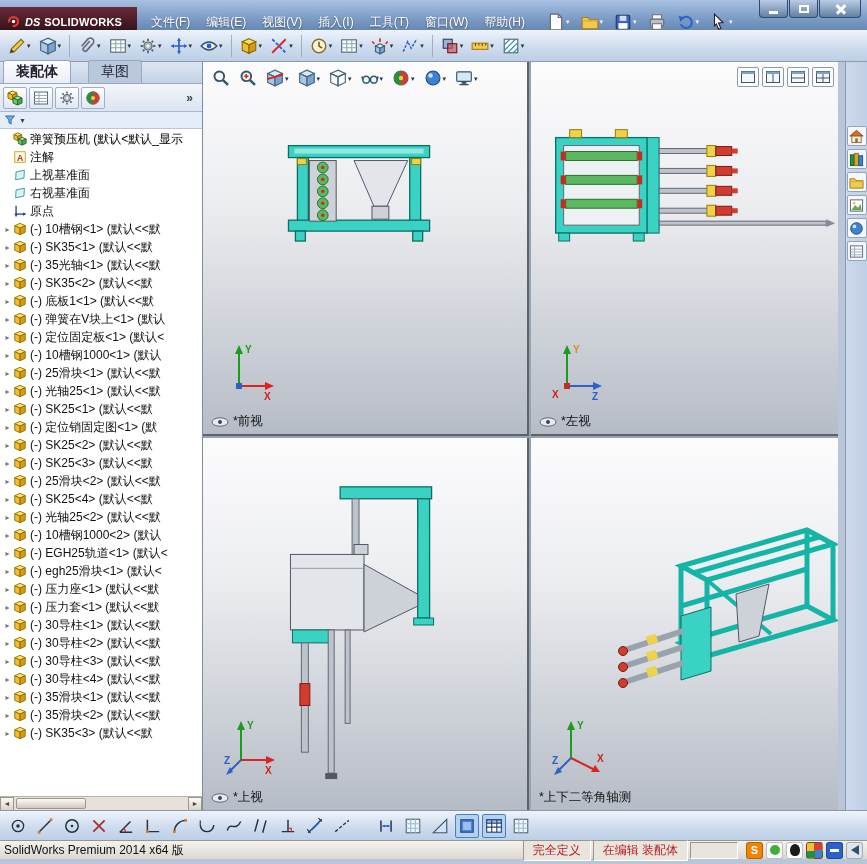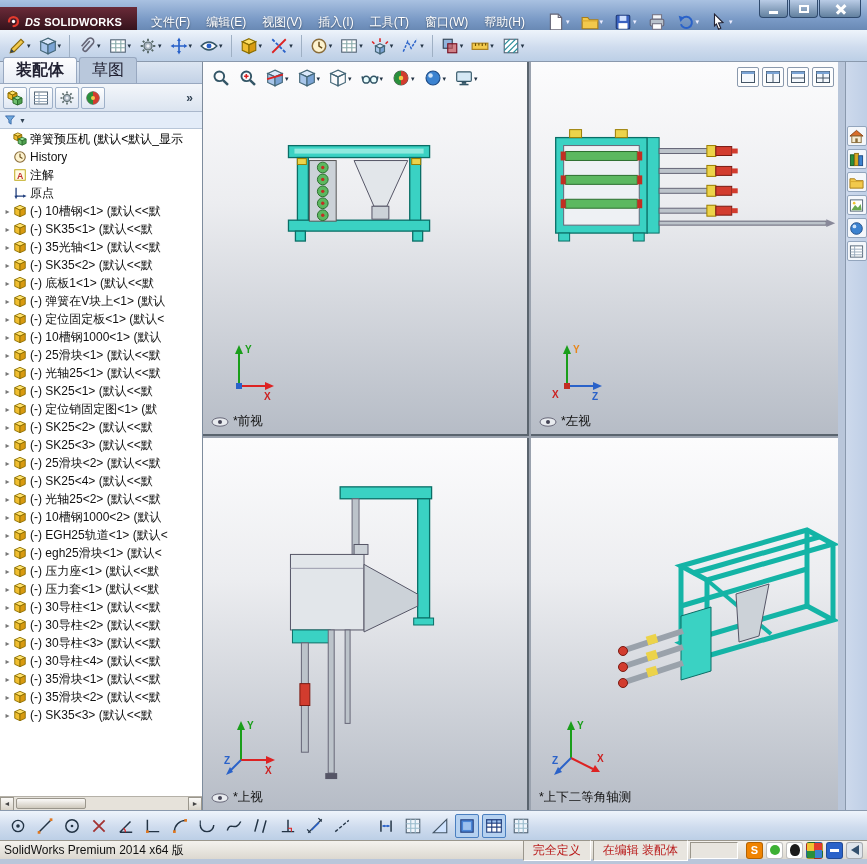--- a/index.html
+++ b/index.html
@@ -33,22 +33,22 @@
 .wx1{transform:rotate(45deg)}.wx2{transform:rotate(-45deg)}
 
 #cmdbar{position:absolute;left:0;top:30px;width:867px;height:32px;display:flex;align-items:center;padding:0 4px;
  background:linear-gradient(180deg,#eef4fb,#cfdcee 55%,#bccfe6);border-bottom:1px solid #8a99ad}
 .cbtn{height:26px;padding:0 3px}
 .sep{width:1px;height:22px;background:#9fb0c4;margin:0 4px;flex:none}
 
 #leftpanel{position:absolute;left:0;top:62px;width:203px;height:748px;background:#eef1f5;border-right:1px solid #7e8c9d;border-right:1px solid #7e8c9d}
 #paneltabs{position:absolute;left:0;top:0;width:100%;height:22px;display:flex;align-items:flex-end;
  background:linear-gradient(#dde6f2,#c3d2e6);border-bottom:1px solid #98a8c0;padding-left:3px}
-.ptab{padding:2px 12px;font-size:16px;border:1px solid #98a8c0;border-bottom:none;border-radius:3px 3px 0 0;
- background:#b9c8dc;color:#223;margin-right:2px}
+.ptab{padding:2px 12px;font-size:14px;border:1px solid #98a8c0;border-bottom:none;border-radius:3px 3px 0 0;
+ background:#b9c8dc;color:#223;margin-right:17px}
 .ptab.active{background:linear-gradient(#fdfdfe,#e9eef6);font-weight:bold}
 #fmtoolbar{position:absolute;left:0;top:22px;width:100%;height:28px;display:flex;align-items:center;gap:2px;
  padding:0 3px;background:linear-gradient(#f3f6fa,#dbe4f0);border-bottom:1px solid #aab8cc}
 .fmbtn{width:24px;height:22px;display:flex;align-items:center;justify-content:center;
  background:linear-gradient(#ffffff,#dfe7f2);border:1px solid #9eb0c8;border-radius:2px}
 .fm-overflow{margin-left:auto;padding:0 6px;color:#345;font-weight:bold}
 #filterrow{position:absolute;left:0;top:50px;width:100%;height:17px;display:flex;align-items:center;gap:2px;
  padding:0 4px;background:#e3ecf8;border-bottom:1px solid #b8c6d8}
 #filterrow .ic{width:12px;height:12px}
 #filterrow .caret{font-size:7px;color:#345}
@@ -605,30 +605,37 @@
       <div class="trow root">
         <span class="texp"></span>
         <svg viewBox="0 0 16 16" class="tic">
           <use href="#sym-asm"></use>
         </svg>
         <span class="tlabel">弹簧预压机 (默认&lt;默认_显示</span>
       </div>
       <div class="trow">
         <span class="texp"></span>
         <svg viewBox="0 0 16 16" class="tic">
-          <use href="#sym-clock"></use>
-        </svg>
-        <span class="tlabel">History</span>
+          <use href="#sym-note"></use>
+        </svg>
+        <span class="tlabel">注解</span>
       </div>
       <div class="trow">
         <span class="texp"></span>
         <svg viewBox="0 0 16 16" class="tic">
-          <use href="#sym-note"></use>
-        </svg>
-        <span class="tlabel">注解</span>
+          <use href="#sym-plane"></use>
+        </svg>
+        <span class="tlabel">上视基准面</span>
+      </div>
+      <div class="trow">
+        <span class="texp"></span>
+        <svg viewBox="0 0 16 16" class="tic">
+          <use href="#sym-plane"></use>
+        </svg>
+        <span class="tlabel">右视基准面</span>
       </div>
       <div class="trow">
         <span class="texp"></span>
         <svg viewBox="0 0 16 16" class="tic">
           <use href="#sym-origin"></use>
         </svg>
         <span class="tlabel">原点</span>
       </div>
       <div class="trow">
         <span class="texp">▸</span>

